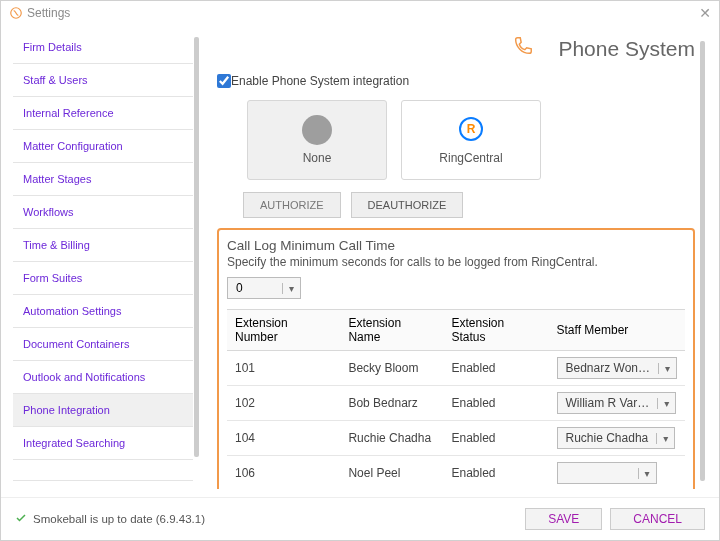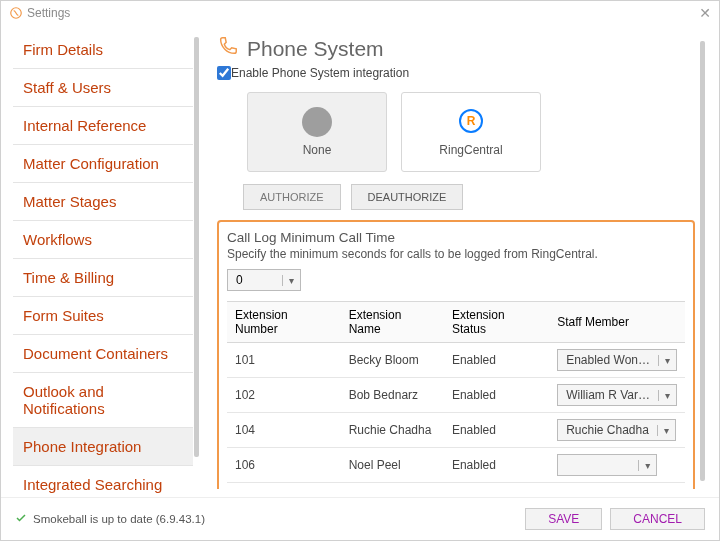--- a/index.html
+++ b/index.html
@@ -4,27 +4,27 @@
 <style>
   * { box-sizing: border-box; margin: 0; padding: 0; }
   html, body { width: 720px; height: 541px; font-family: "Segoe UI", Arial, sans-serif; background: #fff; overflow: hidden; }
   .window { width: 720px; height: 541px; display: flex; flex-direction: column; border: 1px solid #d0d0d0; }
   .titlebar { display: flex; align-items: center; padding: 4px 8px 6px 8px; color: #8a8a8a; font-size: 12px; }
   .titlebar .app-icon { width: 14px; height: 14px; margin-right: 4px; }
   .titlebar .close { margin-left: auto; font-size: 14px; color: #999; cursor: pointer; }
   .body { flex: 1; display: flex; padding: 0 8px 8px 8px; overflow: hidden; }
   .sidebar-wrap { width: 190px; position: relative; padding: 4px 6px 4px 4px; }
   .sidebar { display: flex; flex-direction: column; height: 100%; }
-  .sidebar-item { font-size: 15px; color: #c2410c; padding: 10px 10px; border-bottom: 1px solid #e4e4e4; cursor: pointer; background: #fff; }
+  .sidebar-item { font-size: 11px; color: #6d28d9; padding: 10px 10px; border-bottom: 1px solid #e4e4e4; cursor: pointer; background: #fff; }
   .sidebar-item.selected { background: #f0f0f0; }
   .sb-scroll { position: absolute; top: 10px; right: 0; width: 5px; height: 420px; background: #ccc; border-radius: 2px; }
 
   .main { flex: 1; position: relative; padding: 8px 16px 0 18px; overflow: hidden; }
   .main-scroll { position: absolute; top: 14px; right: 6px; width: 5px; height: 440px; background: #ccc; border-radius: 2px; }
-  .heading { display: flex; align-items: center; gap: 8px; color: #666; font-size: 21px; font-weight: 400; margin-bottom: 4px; }
+  .heading { display: flex; align-items: center; gap: 24px; color: #666; font-size: 21px; font-weight: 400; margin-bottom: 12px; justify-content: flex-end; }
   .heading svg { width: 22px; height: 22px; }
   .enable-row { display: flex; align-items: center; gap: 0; font-size: 12px; color: #444; margin-bottom: 12px; }
   .enable-row input { accent-color: #2e78d6; width: 14px; height: 14px; }
   .provider-row { display: flex; gap: 14px; padding-left: 30px; margin-bottom: 12px; }
   .provider-card { width: 140px; height: 80px; border: 1px solid #d7d7d7; border-radius: 3px; display: flex; flex-direction: column; align-items: center; justify-content: center; gap: 6px; font-size: 12px; color: #555; background: #f0f0f0; }
   .provider-card.selected { background: #fff; }
   .provider-card .circle-none { width: 30px; height: 30px; border-radius: 50%; background: #9e9e9e; }
   .auth-row { display: flex; gap: 10px; padding-left: 26px; margin-bottom: 10px; }
   .btn-small { font-size: 11px; padding: 6px 16px; border: 1px solid #ccc; background: #efefef; color: #777; cursor: pointer; }
   .btn-small.secondary { color: #555; }
@@ -69,20 +69,21 @@
     <div class="sidebar-wrap">
       <div class="sidebar">
         <div class="sidebar-item"><span>Firm Details</span></div>
         <div class="sidebar-item"><span>Staff &amp; Users</span></div>
         <div class="sidebar-item"><span>Internal Reference</span></div>
         <div class="sidebar-item"><span>Matter Configuration</span></div>
         <div class="sidebar-item"><span>Matter Stages</span></div>
         <div class="sidebar-item"><span>Workflows</span></div>
         <div class="sidebar-item"><span>Time &amp; Billing</span></div>
         <div class="sidebar-item"><span>Form Suites</span></div>
+        <div class="sidebar-item"><span>Automation Settings</span></div>
         <div class="sidebar-item"><span>Document Containers</span></div>
         <div class="sidebar-item"><span>Outlook and Notifications</span></div>
         <div class="sidebar-item selected"><span>Phone Integration</span></div>
         <div class="sidebar-item"><span>Integrated Searching</span></div>
         <div class="sidebar-item"></div>
       </div>
       <div class="sb-scroll"></div>
     </div>
 
     <div class="main">
@@ -138,21 +139,21 @@
               <th>Staff Member</th>
             </tr>
           </thead>
           <tbody>
             <tr>
               <td>101</td>
               <td>Becky Bloom</td>
               <td>Enabled</td>
               <td>
                 <div class="dropdown wide">
-                  <span class="dd-val">Enabled Won…</span>
+                  <span class="dd-val">Bednarz Won…</span>
                   <span class="dd-caret">▾</span>
                 </div>
               </td>
             </tr>
             <tr>
               <td>102</td>
               <td>Bob Bednarz</td>
               <td>Enabled</td>
               <td>
                 <div class="dropdown wide">

